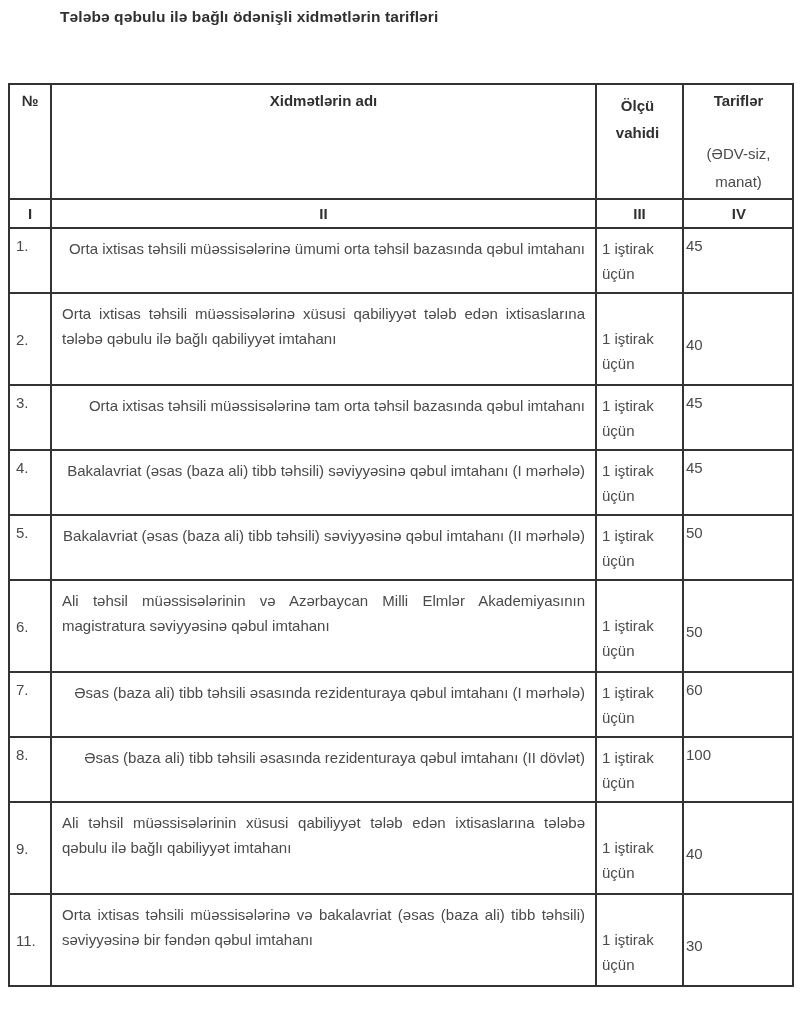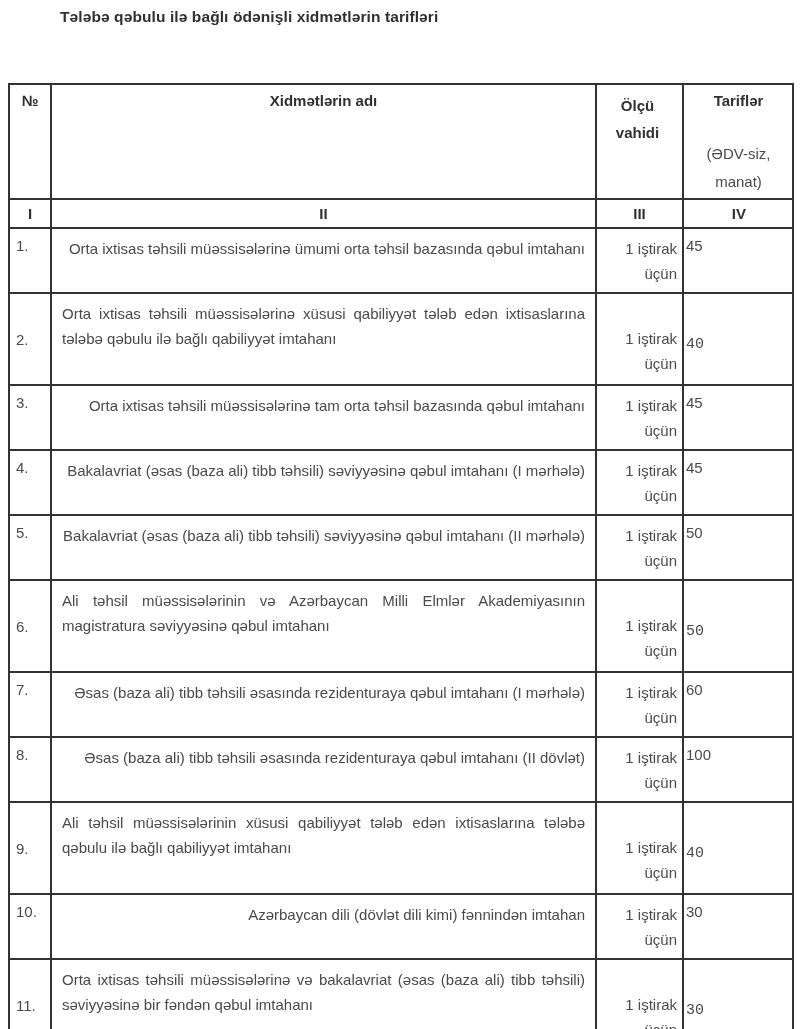--- a/index.html
+++ b/index.html
@@ -64,26 +64,26 @@
     color: var(--heading);
     padding: 0;
   }
   tr.index-row td.idx-price { text-align: right; padding-right: 46px; }
   
   tbody tr.short { height: 58px; }
   tbody tr.tall  { height: 92px; }
   tbody td { vertical-align: top; }
   td.c-num  { text-align: left; padding: 8px 2px 0 6px; }
   td.c-name { text-align: right; padding: 7px 10px 6px 10px; line-height: 25px; }
-  td.c-unit { text-align: right; padding: 7px 5px 6px 5px; line-height: 25px; }
+  td.c-unit { text-align: left; padding: 7px 5px 6px 5px; line-height: 25px; }
   td.c-price{ text-align: left; padding: 8px 30px 0 2px; }
   tr.tall td.c-name { text-align: justify; }
   tr.tall td.c-num  { vertical-align: middle; padding-top: 0; }
   tr.tall td.c-unit { vertical-align: middle; padding-top: 30px; }
-  tr.tall td.c-price{ vertical-align: middle; padding-top: 10px; font-family: Liberation Mono, monospace; }
+  tr.tall td.c-price{ vertical-align: middle; padding-top: 10px; }
 </style>
 </head>
 <body>
 
 <div class="doc-title">Tələbə qəbulu ilə bağlı ödənişli xidmətlərin tarifləri</div>
 
 <table class="tariffs">
   <colgroup>
     <col style="width:42px">
     <col style="width:545px">
@@ -155,26 +155,20 @@
     <td class="c-name">Əsas (baza ali) tibb təhsili əsasında rezidenturaya qəbul imtahanı (II dövlət)</td>
     <td class="c-unit">1 iştirak üçün</td>
     <td class="c-price">100</td>
   </tr>
       <tr class="tall">
     <td class="c-num">9.</td>
     <td class="c-name">Ali təhsil müəssisələrinin xüsusi qabiliyyət tələb edən ixtisaslarına tələbə qəbulu ilə bağlı qabiliyyət imtahanı</td>
     <td class="c-unit">1 iştirak üçün</td>
     <td class="c-price">40</td>
   </tr>
-      <tr class="short">
-    <td class="c-num">10.</td>
-    <td class="c-name">Azərbaycan dili (dövlət dili kimi) fənnindən imtahan</td>
-    <td class="c-unit">1 iştirak üçün</td>
-    <td class="c-price">30</td>
-  </tr>
       <tr class="tall">
     <td class="c-num">11.</td>
     <td class="c-name">Orta ixtisas təhsili müəssisələrinə və bakalavriat (əsas (baza ali) tibb təhsili) səviyyəsinə bir fəndən qəbul imtahanı</td>
     <td class="c-unit">1 iştirak üçün</td>
     <td class="c-price">30</td>
   </tr>
     </tbody>
 </table>
 
 </body></html>

